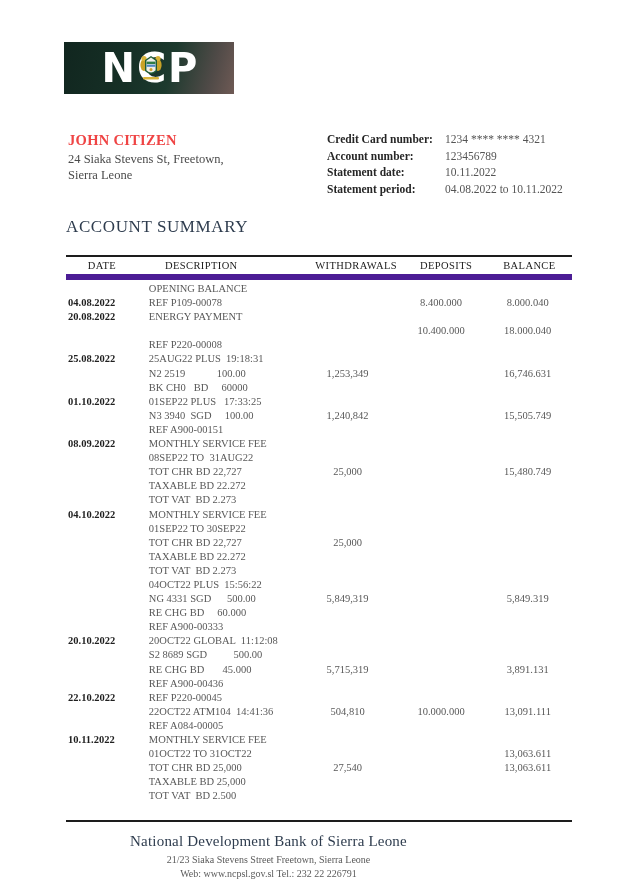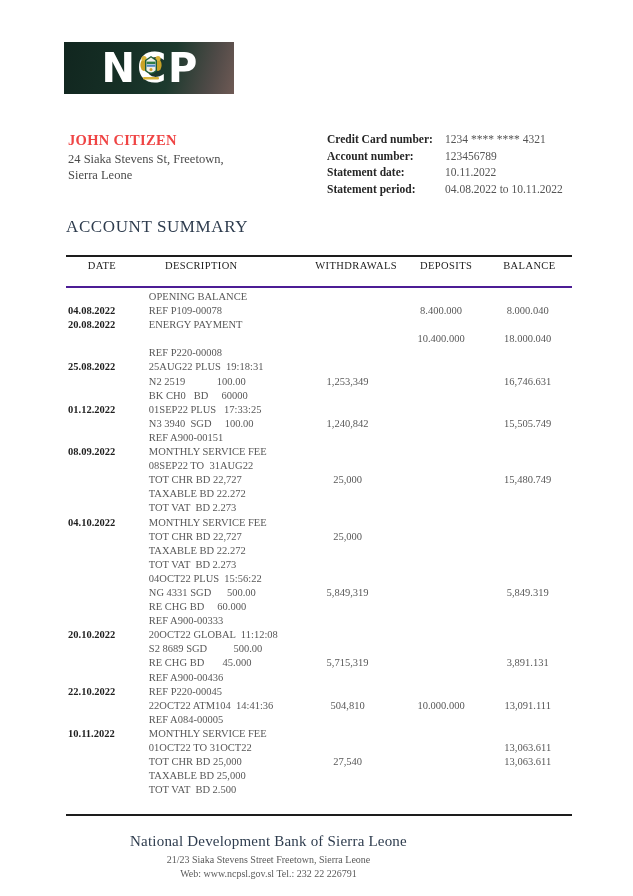--- a/index.html
+++ b/index.html
@@ -122,23 +122,23 @@
     left: 66px;
     top: 255px;
     width: 506px;
   }
 
   .thead {
     display: flex;
     font-size: 10.5px;
     letter-spacing: 0.4px;
     color: #1c1c1c;
-    padding: 3px 0 15px 0;
+    padding: 3px 0 3px 0;
     border-top: 2px solid #1d1d1d;
-    border-bottom: 2px solid #4c1d95;
+    border-bottom: 6px solid #4c1d95;
   }
   .col-date   { width: 76px; text-align: center; }
   .col-desc   { width: 150px; text-align: left; padding-left: 6px; margin-left: 21px; }
   .col-wd     { width: 104px; text-align: center; }
   .col-dep    { width: 86px;  text-align: center; }
   .col-bal    { width: 90px;  text-align: center; }
 
   .tbody {
     position: relative;
     border-bottom: 2px solid #1d1d1d;
@@ -339,21 +339,21 @@
           <div class="c-bal">16,746.631</div>
         </div>
         <div class="txn">
           <div class="c-date">&nbsp;</div>
           <div class="c-desc">BK CH0   BD     60000</div>
           <div class="c-wd">&nbsp;</div>
           <div class="c-dep">&nbsp;</div>
           <div class="c-bal">&nbsp;</div>
         </div>
         <div class="txn">
-          <div class="c-date">01.12.2022</div>
+          <div class="c-date">01.10.2022</div>
           <div class="c-desc">01SEP22 PLUS   17:33:25</div>
           <div class="c-wd">&nbsp;</div>
           <div class="c-dep">&nbsp;</div>
           <div class="c-bal">&nbsp;</div>
         </div>
         <div class="txn">
           <div class="c-date">&nbsp;</div>
           <div class="c-desc">N3 3940  SGD     100.00</div>
           <div class="c-wd">1,240,842</div>
           <div class="c-dep">&nbsp;</div>
@@ -397,20 +397,27 @@
         <div class="txn">
           <div class="c-date">&nbsp;</div>
           <div class="c-desc">TOT VAT  BD 2.273</div>
           <div class="c-wd">&nbsp;</div>
           <div class="c-dep">&nbsp;</div>
           <div class="c-bal">&nbsp;</div>
         </div>
         <div class="txn">
           <div class="c-date">04.10.2022</div>
           <div class="c-desc">MONTHLY SERVICE FEE</div>
+          <div class="c-wd">&nbsp;</div>
+          <div class="c-dep">&nbsp;</div>
+          <div class="c-bal">&nbsp;</div>
+        </div>
+        <div class="txn">
+          <div class="c-date">&nbsp;</div>
+          <div class="c-desc">01SEP22 TO 30SEP22</div>
           <div class="c-wd">&nbsp;</div>
           <div class="c-dep">&nbsp;</div>
           <div class="c-bal">&nbsp;</div>
         </div>
         <div class="txn">
           <div class="c-date">&nbsp;</div>
           <div class="c-desc">TOT CHR BD 22,727</div>
           <div class="c-wd">25,000</div>
           <div class="c-dep">&nbsp;</div>
           <div class="c-bal">&nbsp;</div>

